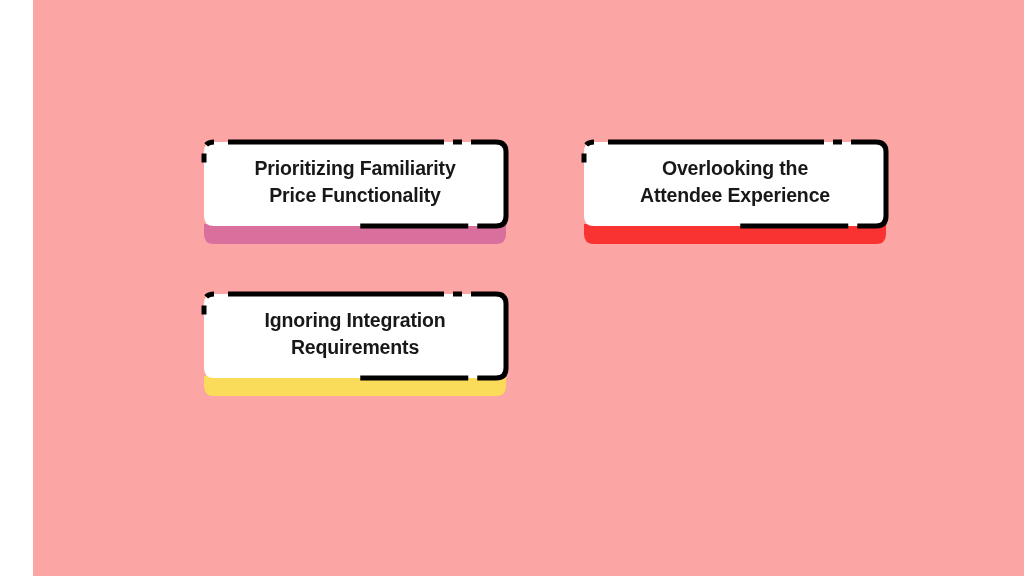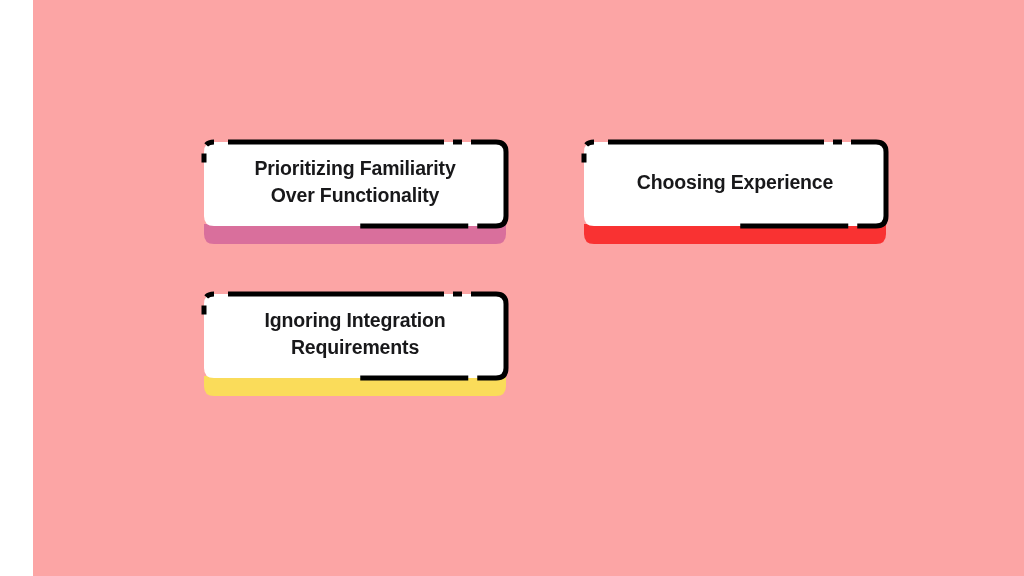--- a/index.html
+++ b/index.html
@@ -87,32 +87,33 @@
       <svg class="card-svg" viewBox="0 0 310 110">
 
         <path class="accent-bar" d="M4,86 L306,86 L306,96 Q306,106 296,106 L14,106 Q4,106 4,96 Z" fill="#d96f9c" stroke="none"></path>
 
         <path d="M14,4 L296,4 Q306,4 306,14 L306,78 Q306,88 296,88 L14,88 Q4,88 4,78 L4,14 Q4,4 14,4 Z" fill="#ffffff" stroke="none"></path>
 
         <path d="M14,4 L296,4 Q306,4 306,14 L306,78 Q306,88 296,88 L14,88 Q4,88 4,78 L4,14 Q4,4 14,4 Z" fill="none" stroke="#000000" stroke-width="5" stroke-linecap="butt" stroke-dasharray="216 9 9 9 140 9 108" stroke-dashoffset="-14"></path>
       </svg>
       <div class="card-text">
         <div class="card-line" style="color: rgb(24, 24, 26);">Prioritizing Familiarity</div>
-        <div class="card-line" style="color: rgb(24, 24, 26);">Over Functionality</div>
+        <div class="card-line" style="color: rgb(24, 24, 26);">Price Functionality</div>
       </div>
     </div>
 
     <div class="card">
       <svg class="card-svg" viewBox="0 0 310 110">
         <path class="accent-bar" d="M4,86 L306,86 L306,96 Q306,106 296,106 L14,106 Q4,106 4,96 Z" fill="#f93232" stroke="none"></path>
         <path d="M14,4 L296,4 Q306,4 306,14 L306,78 Q306,88 296,88 L14,88 Q4,88 4,78 L4,14 Q4,4 14,4 Z" fill="#ffffff" stroke="none"></path>
         <path d="M14,4 L296,4 Q306,4 306,14 L306,78 Q306,88 296,88 L14,88 Q4,88 4,78 L4,14 Q4,4 14,4 Z" fill="none" stroke="#000000" stroke-width="5" stroke-linecap="butt" stroke-dasharray="216 9 9 9 140 9 108" stroke-dashoffset="-14"></path>
       </svg>
       <div class="card-text">
-        <div class="card-line" style="color: rgb(24, 24, 26);">Choosing Experience</div>
+        <div class="card-line" style="color: rgb(24, 24, 26);">Overlooking the</div>
+        <div class="card-line" style="color: rgb(24, 24, 26);">Attendee Experience</div>
       </div>
     </div>
 
     <div class="card">
       <svg class="card-svg" viewBox="0 0 310 110">
         <path class="accent-bar" d="M4,86 L306,86 L306,96 Q306,106 296,106 L14,106 Q4,106 4,96 Z" fill="#fadc5a" stroke="none"></path>
         <path d="M14,4 L296,4 Q306,4 306,14 L306,78 Q306,88 296,88 L14,88 Q4,88 4,78 L4,14 Q4,4 14,4 Z" fill="#ffffff" stroke="none"></path>
         <path d="M14,4 L296,4 Q306,4 306,14 L306,78 Q306,88 296,88 L14,88 Q4,88 4,78 L4,14 Q4,4 14,4 Z" fill="none" stroke="#000000" stroke-width="5" stroke-linecap="butt" stroke-dasharray="216 9 9 9 140 9 108" stroke-dashoffset="-14"></path>
       </svg>
       <div class="card-text">

